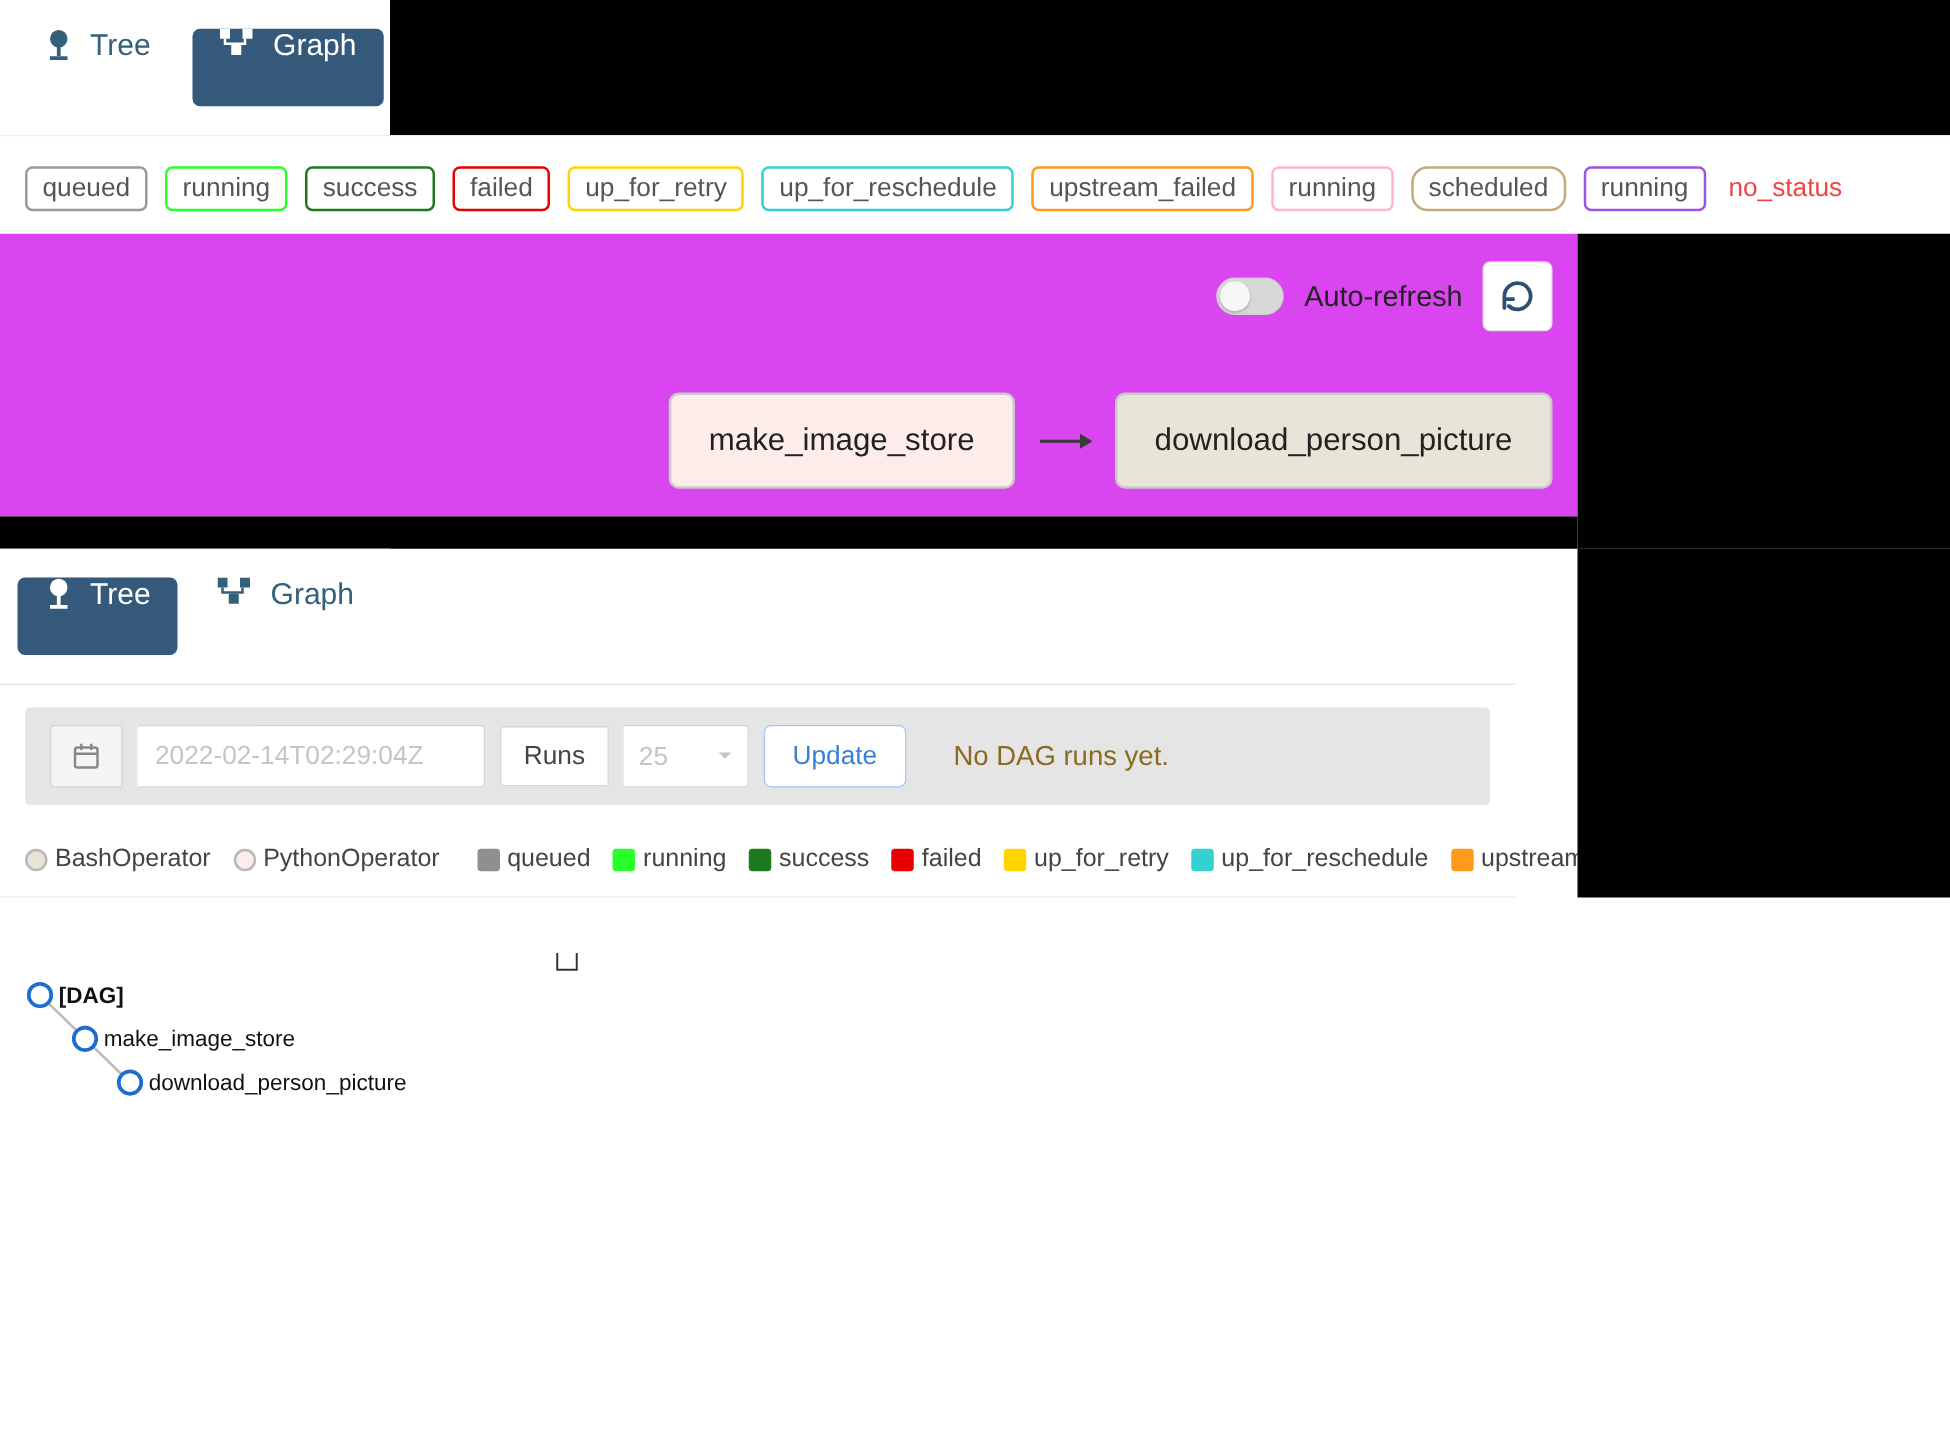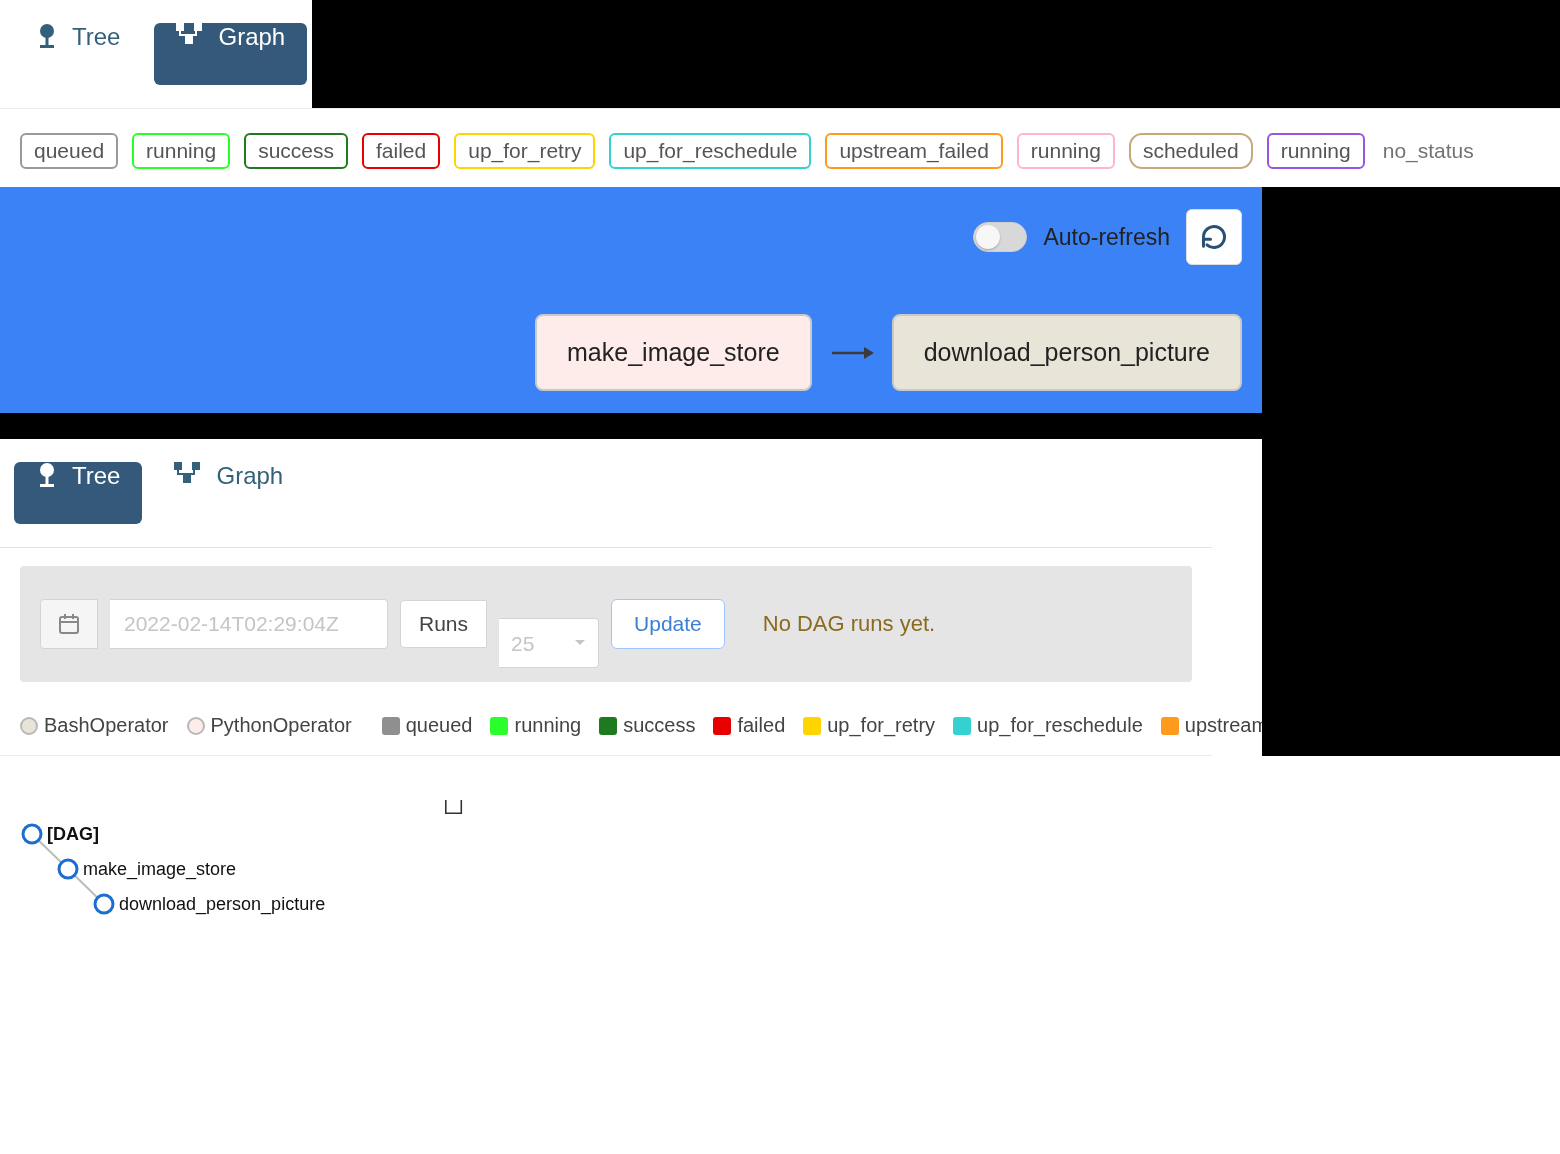--- a/index.html
+++ b/index.html
@@ -50,25 +50,25 @@
   .pill.queued     { border-color:#9a9a9a; }
   .pill.running    { border-color:#2bff2b; }
   .pill.success    { border-color:#1f7a1f; }
   .pill.failed     { border-color:#e60000; }
   .pill.retry      { border-color:#ffd400; }
   .pill.resched    { border-color:#35d0d0; }
   .pill.upfail     { border-color:#ff9a1c; }
   .pill.skipped    { border-color:#ffb5cc; }
   .pill.scheduled  { border-color:#c5a97d;border-radius:13px; }
   .pill.deferred   { border-color:#9a55e0; }
-  .nostatus        { color:#737373; padding:0 4px; }
+  .nostatus        { color:#ef4444; padding:0 4px; }
 
   
   .graph-panel {
-    background:#3b82f6; padding:22px 20px 0 20px;
+    background:#d946ef; padding:22px 20px 0 20px;
     height:226px; width:1262px; position:relative;
   }
   .toolbar-right {
     display:flex; align-items:center; gap:16px;
     justify-content:flex-end;
     font-size:23px; color:#222;
   }
   .toggle {
     width:54px; height:30px; border-radius:15px;
     background:#d8d8d8; position:relative; cursor:pointer;
@@ -139,21 +139,21 @@
     height:48px; padding:0 18px; border:1px solid #d4d4d4;
     border-radius:4px 0 0 4px; display:flex; align-items:center;
     font-size:21px; color:#444; background:#fff;
   }
   .runs-sel {
     height:50px; width:100px; border:1px solid #d4d4d4;
     border-left:none; border-radius:0 4px 4px 0;
     font-size:21px; color:#c5c5c5; padding:0 12px; background:#fff;
     appearance:none; position:relative;
   }
-  .sel-wrap { position:relative;margin-top:38px; }
+  .sel-wrap { position:relative; }
   .sel-wrap:after {
     content:""; position:absolute; right:14px; top:22px;
     border:5px solid transparent; border-top-color:#c5c5c5;
   }
   .update-btn {
     height:50px; padding:0 22px; border:1px solid #9ec5ff;
     border-radius:6px; background:#fff; color:#3a7fd6;
     font-size:21px; cursor:pointer;
   }
   .nodag {

